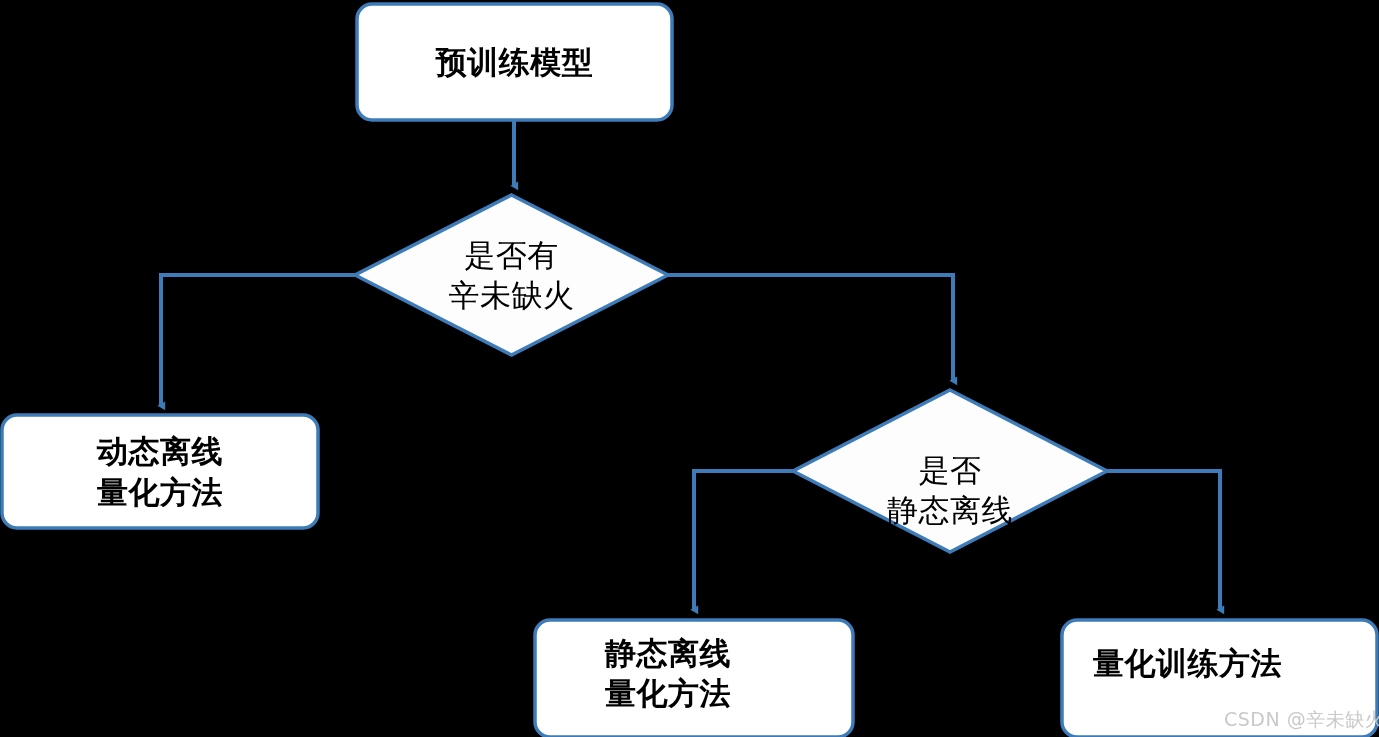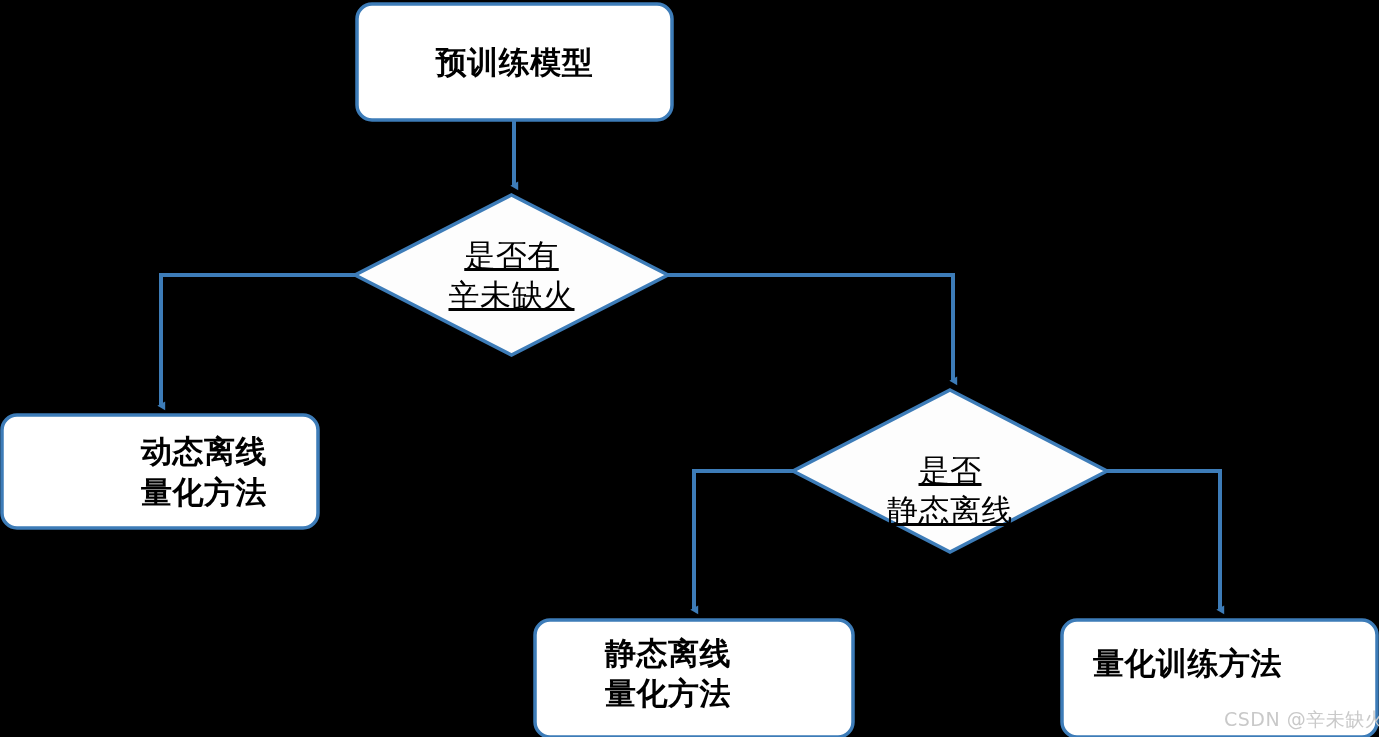--- a/index.html
+++ b/index.html
@@ -38,21 +38,20 @@
     line-height: 1.30;
     letter-spacing: 0.5px;
     white-space: pre;
     pointer-events: none;
   }
   .node-label.boxed {
     font-weight: 700;
   }
   .node-label.diamond {
     font-weight: 400;
-    text-decoration: underline;
   }
   .watermark {
     position: absolute;
     color: #c9c9c9;
     font-size: 19px;
     font-family: "DejaVu Sans", "Liberation Sans", sans-serif;
     white-space: nowrap;
     letter-spacing: 0.5px;
   }
 </style>
@@ -96,21 +95,21 @@
 
   <div class="node-label boxed" style="left:357px; top:4px; width:315px; height:116px;">
     <span>预训练模型</span>
   </div>
 
   <div class="node-label diamond" style="left:355px; top:213px; width:313px; height:124px;">
     <span>是否有</span>
     <span>辛未缺火</span>
   </div>
 
-  <div class="node-label boxed" style="left:2px; top:415px; width:316px; height:113px;padding-left:44px;">
+  <div class="node-label boxed" style="left:2px; top:415px; width:316px; height:113px;">
     <span>动态离线</span>
     <span>量化方法</span>
   </div>
 
   <div class="node-label diamond" style="left:793px; top:428px; width:314px; height:124px;justify-content:center;">
     <span>是否</span>
     <span>静态离线</span>
   </div>
 
   <div class="node-label boxed" style="left:535px; top:618px; width:266px; height:110px;">

